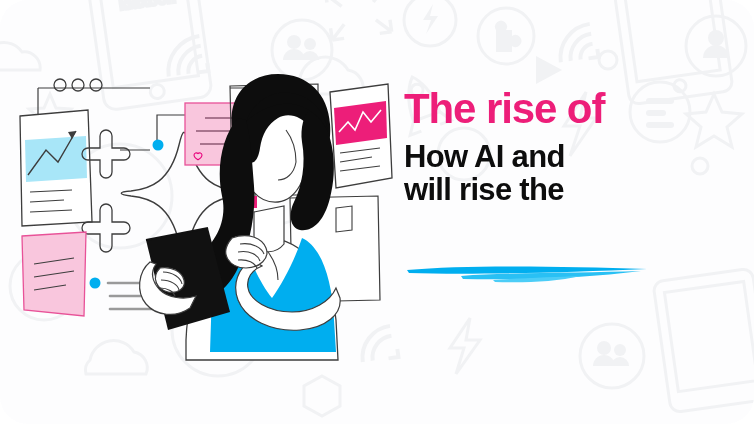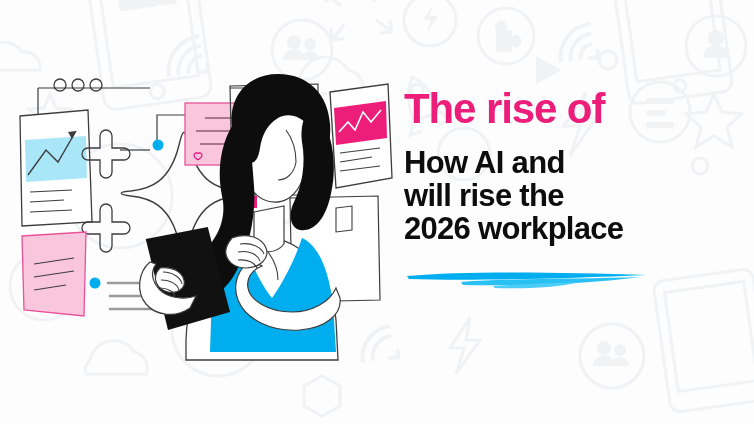--- a/index.html
+++ b/index.html
@@ -2,21 +2,21 @@
 <html><head>
 <meta charset="utf-8">
 <style>
   * { margin:0; padding:0; box-sizing:border-box; }
   html,body { width:754px; height:424px; overflow:hidden; }
   body {
     font-family: "Liberation Sans", sans-serif;
     background:#ffffff;
     position:relative;
   }
-  #stage { position:absolute; inset:0; width:754px; height:424px; background:#fdfdfe; overflow:hidden; }
+  #stage { position:absolute; inset:0; width:754px; height:424px; background:#fdfdfe; overflow:hidden;border-radius:28px; }
 
   
   #bg-pattern { position:absolute; inset:0; width:754px; height:424px; }
 
   
   #illustration { position:absolute; left:0; top:0; width:420px; height:424px; }
 
   
   #text-block {
     position:absolute;
@@ -32,21 +32,21 @@
     white-space:nowrap;
   }
   .headline-black {
     color:#0d0d0d;
     font-size:31px;
     line-height:1.07;
     font-weight:bold;
     letter-spacing:-0.7px;
     white-space:nowrap;
   }
-  #subhead { margin-top:16px; position:relative; }
+  #subhead { margin-top:10px; position:relative; }
   #underline-brush { position:absolute; left:1px; top:124px; width:245px; height:20px; }
 </style>
 </head>
 <body>
 
 <div id="stage">
 
   <svg id="bg-pattern" viewBox="0 0 754 424" xmlns="http://www.w3.org/2000/svg">
     <rect x="0" y="0" width="754" height="424" fill="#fdfdfe"></rect>
     <g stroke="#f1f2f4" fill="none" stroke-width="3" opacity="1">
@@ -344,21 +344,20 @@
 
   <div id="text-block">
 
     <div>
       <div class="headline-pink">The rise of</div>
     </div>
 
     <div id="subhead">
       <div class="headline-black">How AI and</div>
       <div class="headline-black">will rise the</div>
-      <div class="headline-black">2026 workplace</div>
 
       <svg id="underline-brush" viewBox="0 0 245 20" xmlns="http://www.w3.org/2000/svg">
         <path d="M2 6 C60 1, 150 2, 242 5 C150 9, 60 11, 4 9 Z" fill="#00AEEF"></path>
         <path d="M56 12 C110 8, 180 9, 236 7 C182 14, 118 16, 58 15 Z" fill="#29C0F4"></path>
         <path d="M88 16 C120 14, 150 13, 176 12 C150 18, 118 19, 90 18 Z" fill="#4CCDF7"></path>
       </svg>
     </div>
   </div>
 
 </div>

